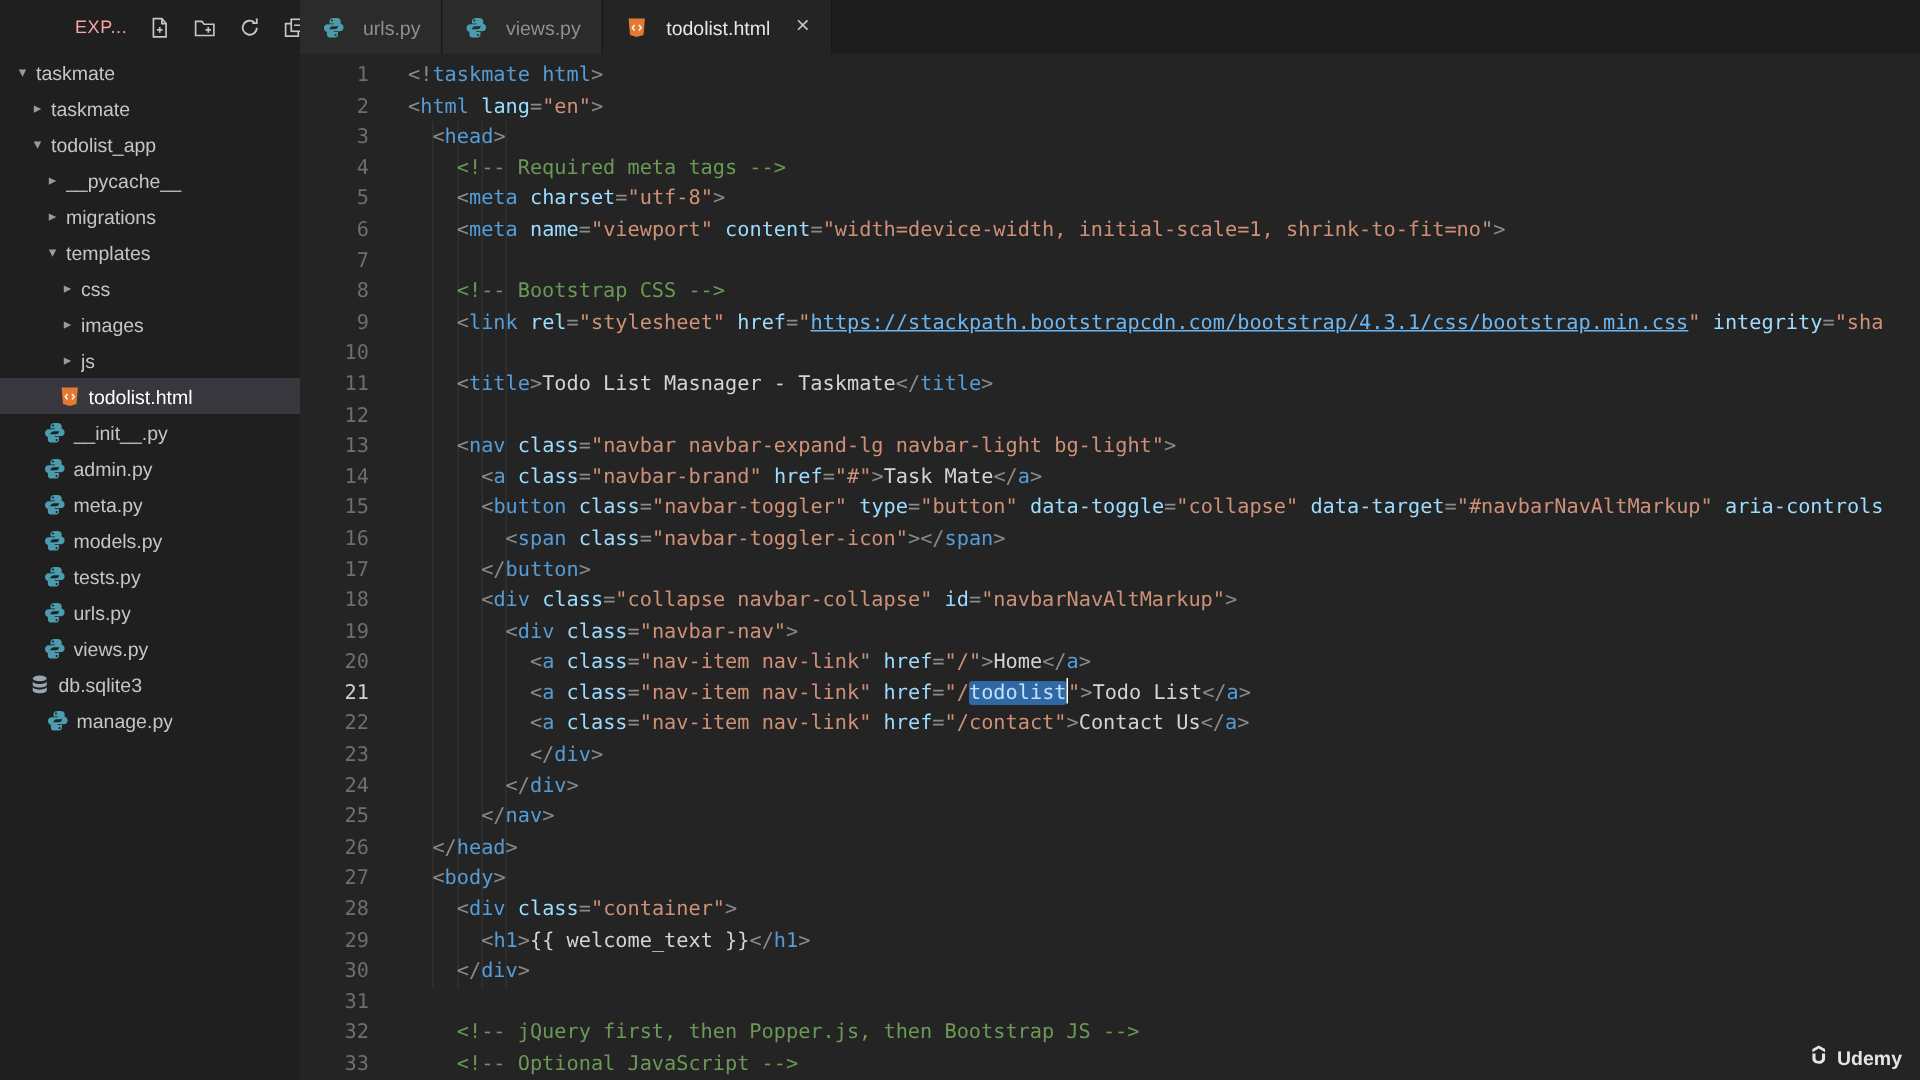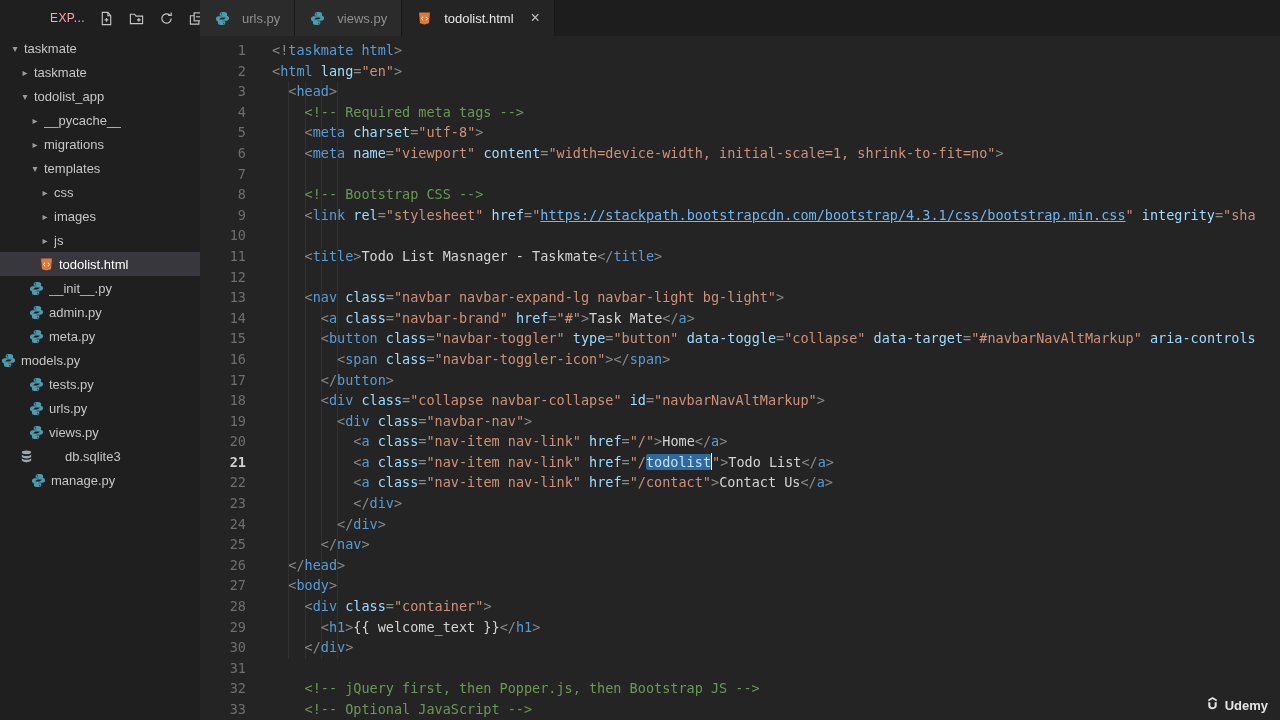--- a/index.html
+++ b/index.html
@@ -35,21 +35,21 @@
   .tab.active { background:var(--tab-active-bg,#242424); color:#e6e6e6; }
   .tab-close { margin-left:10px; font-size:16px; line-height:16px; color:#c0c0c0; }
 
   
   .editor { flex:1; display:flex; position:relative; overflow:hidden;
     background:var(--editor-bg,#242424);
     font-family:"DejaVu Sans Mono","Liberation Mono",monospace; font-size:13.5px; }
   .gutter { width:72px; flex:none; padding-top:4px; }
   .ln { height:20.6px; line-height:20.6px; text-align:right; padding-right:26px;
     color:var(--line-number,#6e6e6e); }
-  .ln.active { color:var(--line-number-active,#d0d0d0);font-weight:bold; }
+  .ln.active { color:var(--line-number-active,#d0d0d0); }
   .codearea { flex:1; padding-top:4px; min-width:0; }
   .cl { height:20.6px; line-height:20.6px; white-space:pre; }
   .tk-x { color:var(--plain,#d4d4d4); }
   .tk-t { color:var(--tag,#569cd6); }
   .tk-a { color:var(--attr,#9cdcfe); }
   .tk-s { color:var(--string,#ce9178); }
   .tk-p { color:var(--punct,#8a8a8a); }
   .tk-c { color:var(--comment,#6a9955);margin-top:36px; }
   .tk-l { color:var(--link,#6cb6f2); text-decoration:underline; }
   .tk-sel { color:#bfe0ff; background:var(--selection-bg,#3068a3); border-radius:2px; }
@@ -165,21 +165,21 @@
         </div>
         <div class="row" style="padding-left: 28px;">
           <span class="ficon ficon-py">
             <svg viewBox="0 0 16 16" width="15" height="15">
               <path fill="currentColor" d="M7.9 1C6.1 1 5 1.8 5 3.1V5h3.1v.5H3.8C2.2 5.5 1 6.6 1 8.2c0 1.6 1.1 2.8 2.7 2.8h1.2V9.3c0-1.4 1.1-2.4 2.5-2.4h3.1c1.3 0 2.4-1.1 2.4-2.4V3.1C12.9 1.8 11.7 1 9.9 1H7.9zm-1.2 1.2c.4 0 .7.3.7.7s-.3.7-.7.7-.7-.3-.7-.7.3-.7.7-.7z"></path>
               <path fill="currentColor" d="M8.1 15c1.8 0 2.9-.8 2.9-2.1V11H7.9v-.5h4.3c1.6 0 2.8-1.1 2.8-2.7 0-1.6-1.1-2.8-2.7-2.8h-1.2v1.7c0 1.4-1.1 2.4-2.5 2.4H5.5c-1.3 0-2.4 1.1-2.4 2.4v1.4C3.1 14.2 4.3 15 6.1 15h2zm1.2-1.2c-.4 0-.7-.3-.7-.7s.3-.7.7-.7.7.3.7.7-.3.7-.7.7z"></path>
             </svg>
           </span>
           <span class="label">meta.py</span>
         </div>
-        <div class="row" style="">
+        <div class="row" style="padding-left: 28px;">
           <span class="ficon ficon-py">
             <svg viewBox="0 0 16 16" width="15" height="15">
               <path fill="currentColor" d="M7.9 1C6.1 1 5 1.8 5 3.1V5h3.1v.5H3.8C2.2 5.5 1 6.6 1 8.2c0 1.6 1.1 2.8 2.7 2.8h1.2V9.3c0-1.4 1.1-2.4 2.5-2.4h3.1c1.3 0 2.4-1.1 2.4-2.4V3.1C12.9 1.8 11.7 1 9.9 1H7.9zm-1.2 1.2c.4 0 .7.3.7.7s-.3.7-.7.7-.7-.3-.7-.7.3-.7.7-.7z"></path>
               <path fill="currentColor" d="M8.1 15c1.8 0 2.9-.8 2.9-2.1V11H7.9v-.5h4.3c1.6 0 2.8-1.1 2.8-2.7 0-1.6-1.1-2.8-2.7-2.8h-1.2v1.7c0 1.4-1.1 2.4-2.5 2.4H5.5c-1.3 0-2.4 1.1-2.4 2.4v1.4C3.1 14.2 4.3 15 6.1 15h2zm1.2-1.2c-.4 0-.7-.3-.7-.7s.3-.7.7-.7.7.3.7.7-.3.7-.7.7z"></path>
             </svg>
           </span>
           <span class="label">models.py</span>
         </div>
         <div class="row" style="padding-left: 28px;">
           <span class="ficon ficon-py">
@@ -201,21 +201,21 @@
         </div>
         <div class="row" style="padding-left: 28px;">
           <span class="ficon ficon-py">
             <svg viewBox="0 0 16 16" width="15" height="15">
               <path fill="currentColor" d="M7.9 1C6.1 1 5 1.8 5 3.1V5h3.1v.5H3.8C2.2 5.5 1 6.6 1 8.2c0 1.6 1.1 2.8 2.7 2.8h1.2V9.3c0-1.4 1.1-2.4 2.5-2.4h3.1c1.3 0 2.4-1.1 2.4-2.4V3.1C12.9 1.8 11.7 1 9.9 1H7.9zm-1.2 1.2c.4 0 .7.3.7.7s-.3.7-.7.7-.7-.3-.7-.7.3-.7.7-.7z"></path>
               <path fill="currentColor" d="M8.1 15c1.8 0 2.9-.8 2.9-2.1V11H7.9v-.5h4.3c1.6 0 2.8-1.1 2.8-2.7 0-1.6-1.1-2.8-2.7-2.8h-1.2v1.7c0 1.4-1.1 2.4-2.5 2.4H5.5c-1.3 0-2.4 1.1-2.4 2.4v1.4C3.1 14.2 4.3 15 6.1 15h2zm1.2-1.2c-.4 0-.7-.3-.7-.7s.3-.7.7-.7.7.3.7.7-.3.7-.7.7z"></path>
             </svg>
           </span>
           <span class="label">views.py</span>
         </div>
-        <div class="row" style="padding-left: 18px; gap: 26px;">
+        <div class="row" style="padding-left: 18px;">
           <span class="ficon ficon-db">
             <svg viewBox="0 0 16 16" width="15" height="15">
               <ellipse cx="8" cy="3.5" rx="5" ry="2" fill="currentColor"></ellipse>
               <path fill="currentColor" d="M3 5.5c0 1.1 2.2 2 5 2s5-.9 5-2V8c0 1.1-2.2 2-5 2S3 9.1 3 8V5.5z"></path>
               <path fill="currentColor" d="M3 9.5c0 1.1 2.2 2 5 2s5-.9 5-2V12c0 1.1-2.2 2-5 2s-5-.9-5-2V9.5z"></path>
             </svg>
           </span>
           <span class="label">db.sqlite3</span>
         </div>
         <div class="row" style="padding-left: 30px;">

